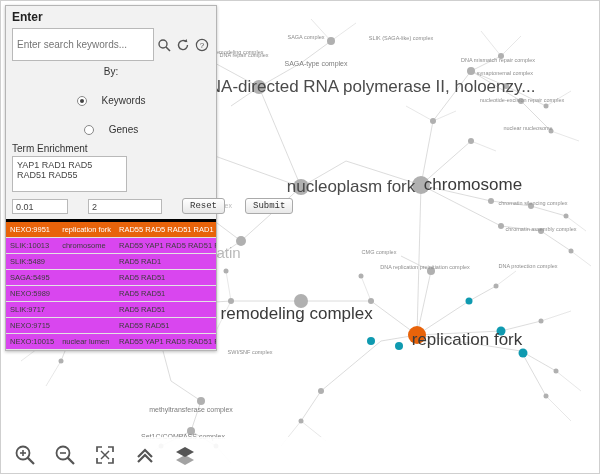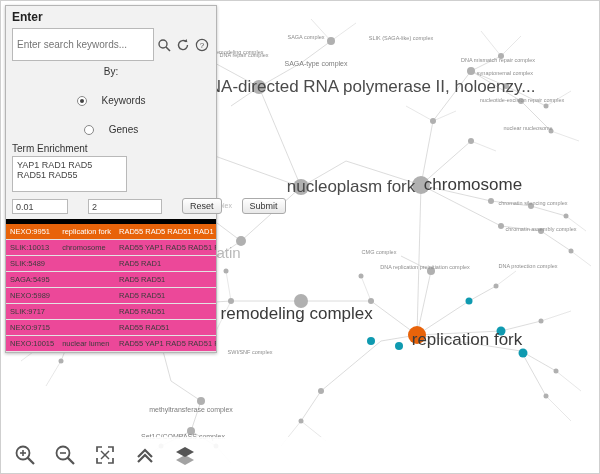--- a/index.html
+++ b/index.html
@@ -174,26 +174,27 @@
   .num-input.wide { width: 74px; }
   .btn {
     height: 16px;
     font-size: 9px;
     padding: 0 7px;
     border: 1px solid #aaa;
     border-radius: 3px;
     background: linear-gradient(#ffffff, #e8e8e8);
     color: #333;
     cursor: pointer;
+    font-family: Liberation Mono, monospace;
   }
 
   
   #results {
-    border-top: 5px solid #000000;
-    background: #ec4899;
+    border-top: 3px solid #000000;
+    background: #d946ef;
     max-height: 150px;
     overflow: hidden;
   }
   table.res {
     width: 100%;
     border-collapse: collapse;
     font-size: 7.5px;
     color: #3c3c3c;
   }
   table.res td {

